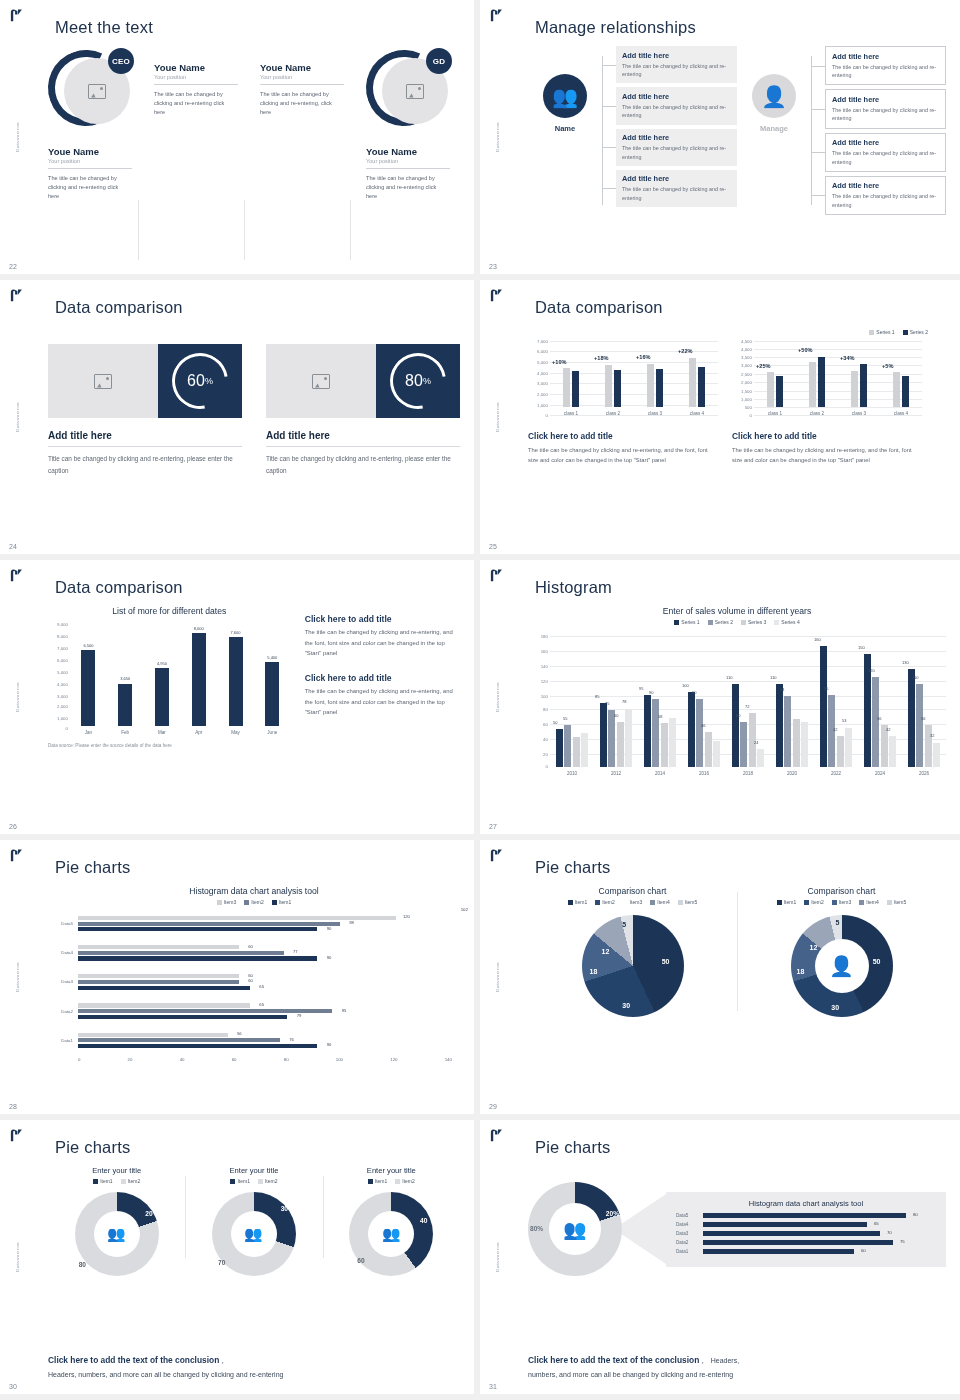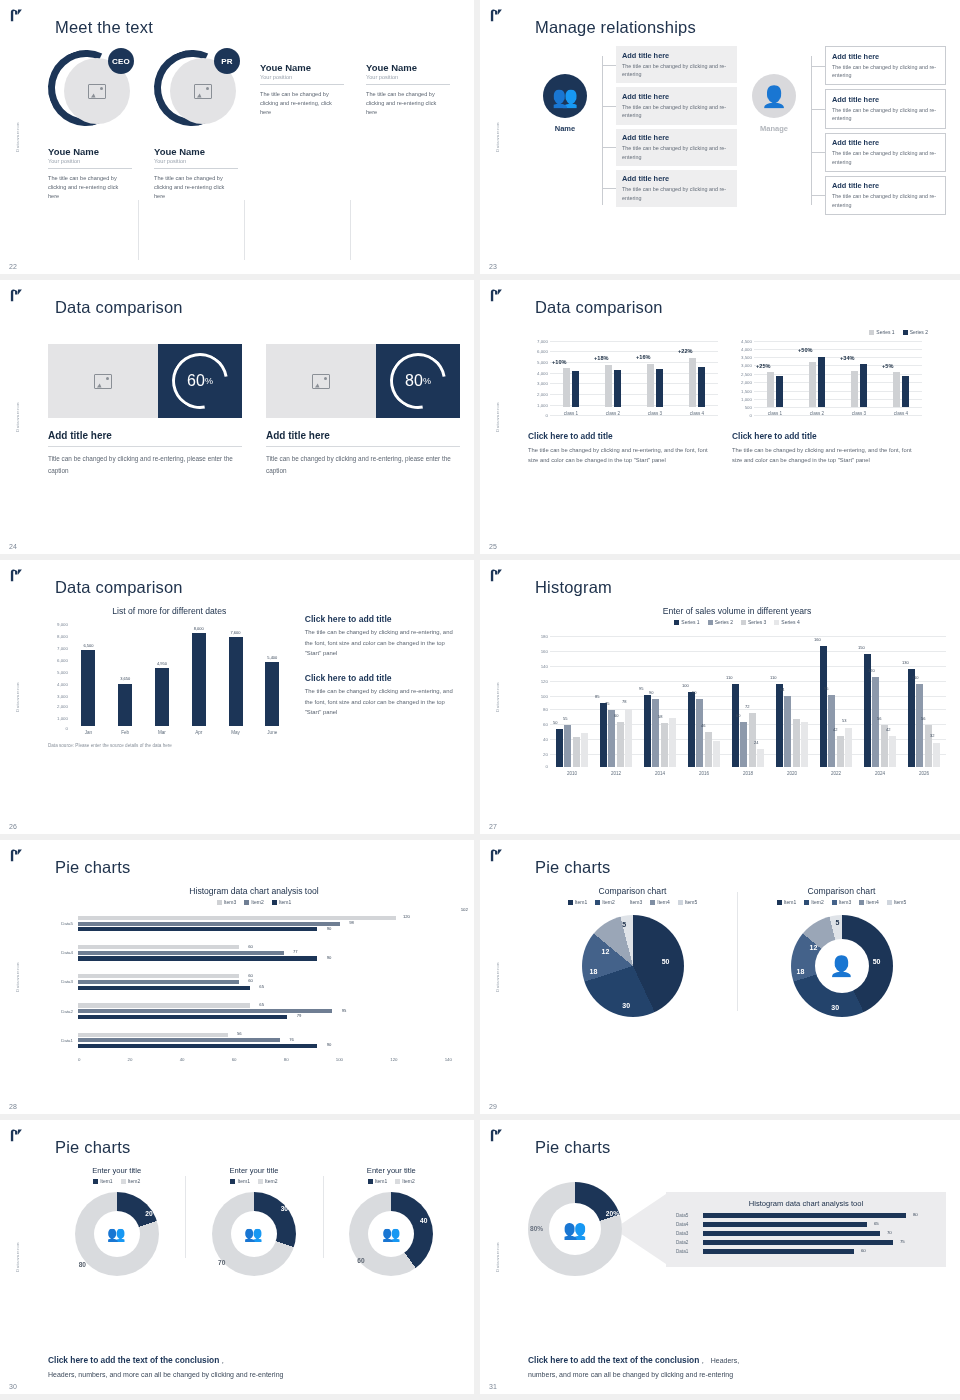--- a/index.html
+++ b/index.html
@@ -262,43 +262,43 @@
             <div class="badge">CEO</div>
           </div>
           <div class="team-name">Youe Name</div>
           <div class="team-pos">Your position</div>
           <div class="team-rule"></div>
           <div class="team-desc">The title can be changed by clicking and re-entering click here</div>
           <div class="team-sep"></div>
         </div>
 
         <div class="team-col">
-          <div class="team-circ">
-            <div class="ring"></div>
-            <div class="disc">
-                <div class="ph-img"></div>
-              </div>
-            <div class="badge">PR</div>
-          </div>
           <div class="team-name">Youe Name</div>
           <div class="team-pos">Your position</div>
           <div class="team-rule"></div>
           <div class="team-desc">The title can be changed by clicking and re-entering click here</div>
           <div class="team-sep"></div>
         </div>
 
         <div class="team-col">
           <div class="team-name">Youe Name</div>
           <div class="team-pos">Your position</div>
           <div class="team-rule"></div>
           <div class="team-desc">The title can be changed by clicking and re-entering, click here</div>
           <div class="team-sep"></div>
         </div>
 
         <div class="team-col">
+          <div class="team-circ">
+            <div class="ring"></div>
+            <div class="disc">
+                <div class="ph-img"></div>
+              </div>
+            <div class="badge">GD</div>
+          </div>
           <div class="team-name">Youe Name</div>
           <div class="team-pos">Your position</div>
           <div class="team-rule"></div>
           <div class="team-desc">The title can be changed by clicking and re-entering click here</div>
         </div>
 
       </div>
     </div>
   </div>
 

